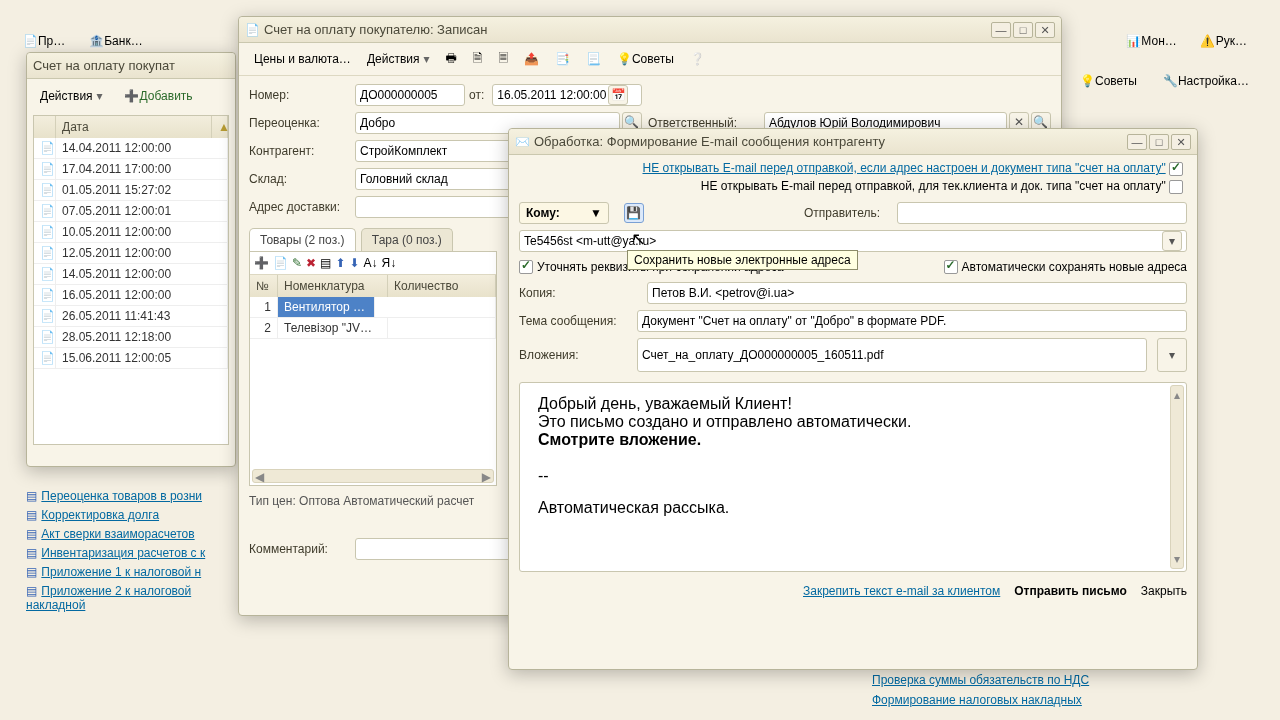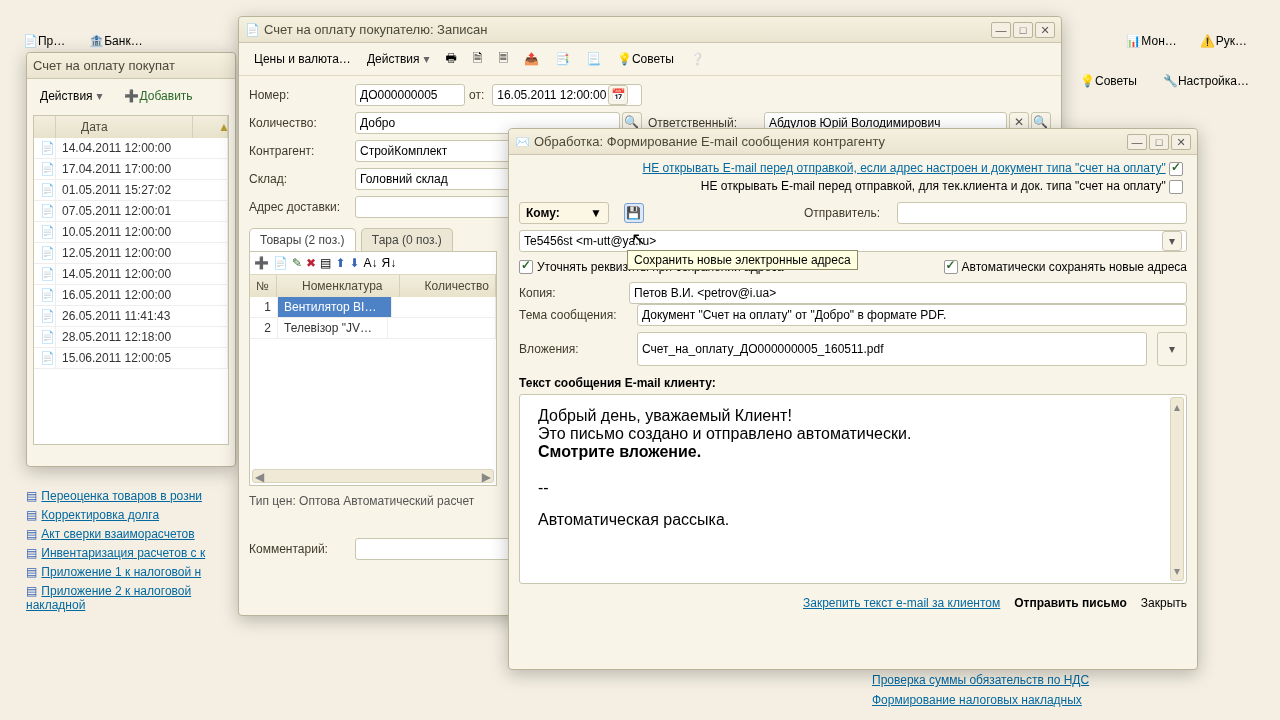--- a/index.html
+++ b/index.html
@@ -11,21 +11,21 @@
   .titlebar .ttl{flex:1;font-size:13px;}
   .winctrls span{display:inline-block;width:20px;height:16px;text-align:center;line-height:14px;border:1px solid #b7b49a;background:#f4efe2;margin-left:2px;border-radius:2px;cursor:pointer;font-size:11px;color:#555}
   .lbl{color:#3f3b2b;padding:4px 4px 4px 0}
   .fld{background:#fff;border:1px solid #c9c6af;height:22px;border-radius:3px;padding:2px 4px;display:flex;align-items:center}
   .fldbtn{width:20px;height:20px;display:inline-flex;align-items:center;justify-content:center;border:1px solid #c9c6af;border-radius:3px;margin-left:2px;background:#f8f4e8;cursor:pointer;color:#555}
   .check{width:14px;height:14px;border:1px solid #999;background:#fff;display:inline-block;margin-right:4px;position:relative;vertical-align:middle;border-radius:2px}
   .check.on::after{content:"✓";position:absolute;top:-3px;left:1px;color:#2a6a2a;font-weight:bold}
   .tab{border:1px solid #c9c6af;border-bottom:none;background:#ece7d4;padding:4px 10px;border-radius:5px 5px 0 0;display:inline-block;margin-right:2px;cursor:pointer;color:#444}
   .tab.active{background:#fff}
   .grid{border:1px solid #c9c6af;background:#fff}
-  .grid-head{display:flex;background:linear-gradient(#f3eedd,#e8e2cb);gap:19px;}
+  .grid-head{display:flex;background:linear-gradient(#f3eedd,#e8e2cb);}
   .grid-head > div{padding:4px 6px;border-right:1px solid #d4d0b9;color:#4b493a}
   .grid-row{display:flex;border-bottom:1px solid #eee}
   .grid-row > div{padding:3px 6px;border-right:1px solid #eee;color:#333;white-space:nowrap;overflow:hidden;text-overflow:ellipsis}
   .grid-row.sel > div:nth-child(2){background:#4d82c7;color:#fff}
   .dropdown-arrow::after{content:"▾";margin-left:4px;color:#666}
   
   .sbv{position:absolute;right:2px;top:2px;bottom:2px;width:14px;background:#efe9d6;border:1px solid #d9d3bb;border-radius:3px}
 </style>
 </head>
 <body>
@@ -151,21 +151,21 @@
         <span class="lbl">от:</span>
         <span class="fld" style="width:150px">
             <span>16.05.2011 12:00:00</span>
             <span class="fldbtn">📅</span>
           </span>
       </div>
       <span></span>
         <span></span>
     </div>
     <div style="display:grid;grid-template-columns:100px 1fr 110px 1fr;gap:6px;align-items:center;margin-bottom:6px">
-      <span class="lbl">Количество:</span>
+      <span class="lbl">Переоценка:</span>
       <div style="display:flex">
           <span class="fld" style="flex:1">
             <span>Добро</span>
           </span>
           <span class="fldbtn">🔍</span>
         </div>
       <span class="lbl">Ответственный:</span>
       <div style="display:flex">
           <span class="fld" style="flex:1">
             <span>Абдулов Юрій Володимирович</span>
@@ -211,21 +211,21 @@
         <span style="cursor:pointer">A↓</span>
         <span style="cursor:pointer">Я↓</span>
       </div>
       <div class="grid-head">
         <div style="width:28px">№</div>
         <div style="width:110px">Номенклатура</div>
         <div style="flex:1">Количество</div>
       </div>
       <div class="grid-row sel">
         <div style="width:28px;text-align:right">1</div>
-        <div style="width:114px">Вентилятор BI…</div>
+        <div style="width:97px">Вентилятор BI…</div>
         <div style="flex:1"></div>
       </div>
       <div class="grid-row">
         <div style="width:28px;text-align:right">2</div>
         <div style="width:110px">Телевізор "JV…</div>
         <div style="flex:1"></div>
       </div>
       <div style="position:absolute;left:2px;right:2px;bottom:2px;height:14px;background:#efe9d6;border:1px solid #d9d3bb;border-radius:3px;display:flex;justify-content:space-between;padding:0 2px;color:#888">
           <span>◀</span>
           <span>▶</span>
@@ -271,41 +271,40 @@
       <div style="position:absolute;left:108px;top:20px;background:#ffffe1;border:1px solid #8c8c6a;padding:2px 6px;white-space:nowrap;z-index:9">Сохранить новые электронные адреса</div>
 
       <div style="position:absolute;left:112px;top:-2px;font-size:18px;z-index:10;pointer-events:none">↖</div>
     </div>
 
     <div style="display:flex;align-items:center;gap:20px;margin:8px 0">
       <span><span class="check on"></span><span>Уточнять реквизиты при сохранении адреса</span></span>
       <span style="margin-left:auto"><span class="check on"></span><span>Автоматически сохранять новые адреса</span></span>
     </div>
 
-    <div style="display:grid;grid-template-columns:110px 1fr;gap:0;align-items:center;">
+    <div style="display:grid;grid-template-columns:110px 1fr;gap:18px;align-items:center;margin-bottom:6px">
       <span class="lbl">Копия:</span>
       <span class="fld">
           <span>Петов В.И. &lt;petrov@i.ua&gt;</span>
         </span>
     </div>
     <div style="display:grid;grid-template-columns:110px 1fr;gap:8px;align-items:center;margin-bottom:6px">
       <span class="lbl">Тема сообщения:</span>
       <span class="fld">
           <span>Документ "Счет на оплату" от "Добро" в формате PDF.</span>
         </span>
     </div>
     <div style="display:grid;grid-template-columns:110px 1fr 32px;gap:8px;align-items:center;margin-bottom:10px">
       <span class="lbl">Вложения:</span>
       <span class="fld" style="height:34px">
           <span>Счет_на_оплату_ДО000000005_160511.pdf</span>
         </span>
       <span class="fldbtn" style="height:34px;width:30px">▾</span>
     </div>
 
-    <div style="font-weight:bold;margin-bottom:4px">Текст сообщения E-mail клиенту:</div>
     <div style="border:1px solid #c9c6af;background:#fff;border-radius:3px;height:190px;position:relative;padding:12px 18px;font-family:'Times New Roman',serif">
       <div style="font-size:16px">Добрый день, уважаемый Клиент!</div>
       <div style="font-size:16px">Это письмо создано и отправлено автоматически.</div>
       <div style="font-size:16px;font-weight:bold">Смотрите вложение.</div>
       <div style="font-size:16px;margin-top:18px">--</div>
       <div style="font-size:16px;margin-top:14px">Автоматическая рассыка.</div>
       <div class="sbv">
           <div style="position:absolute;top:2px;left:0;right:0;text-align:center;color:#888">▴</div>
           <div style="position:absolute;bottom:2px;left:0;right:0;text-align:center;color:#888">▾</div>
         </div>

